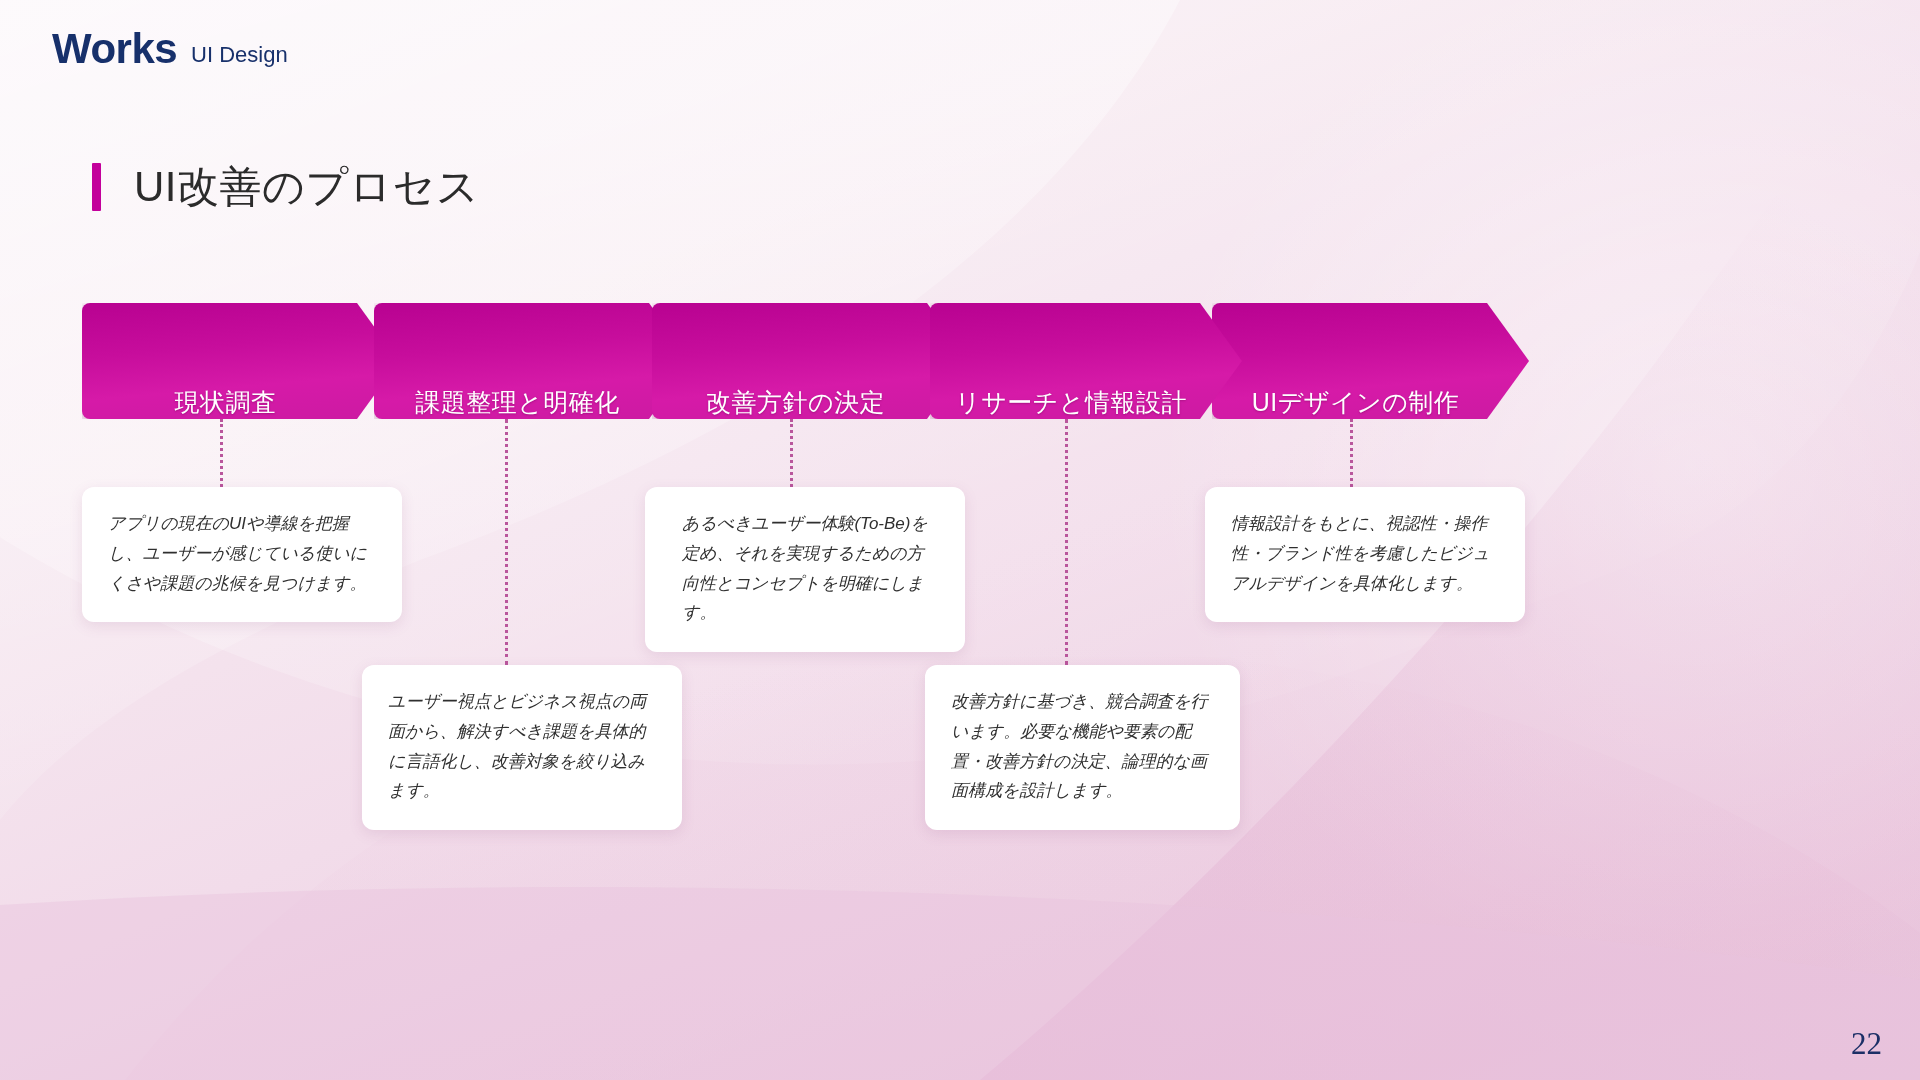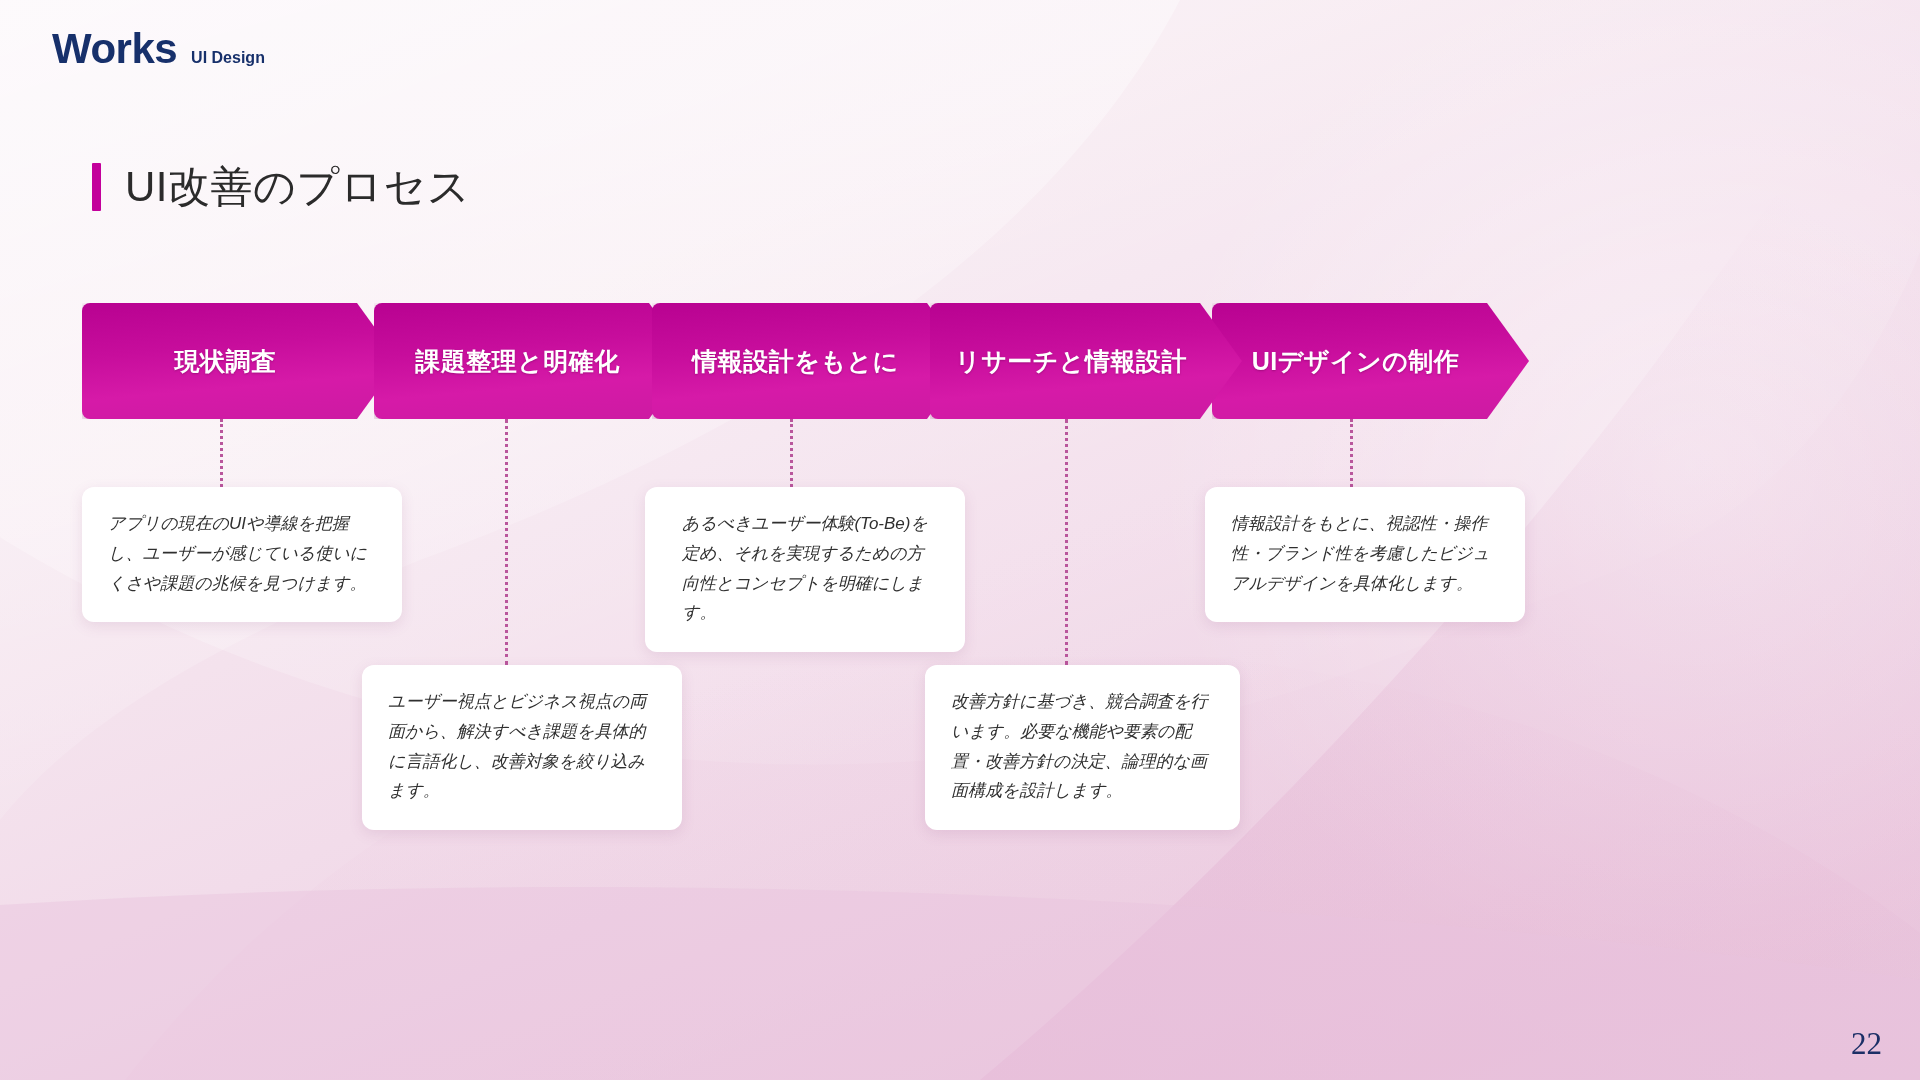--- a/index.html
+++ b/index.html
@@ -84,35 +84,35 @@
     z-index: 5;
   }
   .brand-main {
     font-size: 42px;
     font-weight: 700;
     letter-spacing: -0.5px;
     color: #17306b;
     line-height: 1;
   }
   .brand-sub {
-    font-size: 16px;
-    font-weight: 700;
+    font-size: 22px;
+    font-weight: 400;
     color: #17306b;
     line-height: 1;
     padding-bottom: 4px;
   }
 
   
   .title-row {
     position: absolute;
     left: 92px;
     top: 163px;
     display: flex;
     align-items: center;
-    gap: 24px;
+    gap: 33px;
     z-index: 5;
   }
   .title-bar {
     width: 9px;
     height: 48px;
     background: #c3009b;
     border-radius: 1px;
   }
   .title-text {
     font-size: 42px;
@@ -129,25 +129,25 @@
     top: 303px;
     width: 1400px;
     height: 116px;
     z-index: 4;
   }
   .chevron {
     position: absolute;
     top: 0;
     height: 116px;
     display: flex;
-    align-items: center;
+    align-items: flex-end;
     justify-content: center;
     color: #ffffff;
     font-size: 25px;
-    font-weight: 700;
+    font-weight: 400;
     letter-spacing: 0.5px;
     text-shadow: 0 1px 2px rgba(90,0,70,0.35);
     background: linear-gradient(175deg, #b80291 0%, #c70d9c 38%, #d61aa8 68%, #cc1aa2 100%);
     filter: drop-shadow(0 3px 5px rgba(120,10,95,0.34));
     box-sizing: border-box;
     padding-right: 30px;
   }
   .chevron .chev-label {
     display: block;
     white-space: nowrap;
@@ -223,21 +223,21 @@
   </div>
 
   <div class="chevron-row">
       <div class="chevron" style="left: 0px; width: 317px; clip-path: polygon(0px 0px, 275px 0px, 317px 50%, 275px 100%, 0px 100%); border-top-left-radius: 8px; border-bottom-left-radius: 8px;">
         <span class="chev-label">現状調査</span>
       </div>
       <div class="chevron" style="left: 292px; width: 317px; clip-path: polygon(0px 0px, 275px 0px, 317px 50%, 275px 100%, 0px 100%); border-top-left-radius: 8px; border-bottom-left-radius: 8px;">
         <span class="chev-label">課題整理と明確化</span>
       </div>
       <div class="chevron" style="left: 570px; width: 317px; clip-path: polygon(0px 0px, 275px 0px, 317px 50%, 275px 100%, 0px 100%); border-top-left-radius: 8px; border-bottom-left-radius: 8px;">
-        <span class="chev-label">情報設計をもとに</span>
+        <span class="chev-label">改善方針の決定</span>
       </div>
       <div class="chevron" style="left: 1130px; width: 317px; clip-path: polygon(0px 0px, 275px 0px, 317px 50%, 275px 100%, 0px 100%); border-top-left-radius: 8px; border-bottom-left-radius: 8px;">
         <span class="chev-label">UIデザインの制作</span>
       </div>
       <div class="chevron" style="left: 848px; width: 312px; clip-path: polygon(0px 0px, 270px 0px, 312px 50%, 270px 100%, 0px 100%); border-top-left-radius: 8px; border-bottom-left-radius: 8px;">
         <span class="chev-label">リサーチと情報設計</span>
       </div>
     </div>
 
   <div id="diagram-layer">

